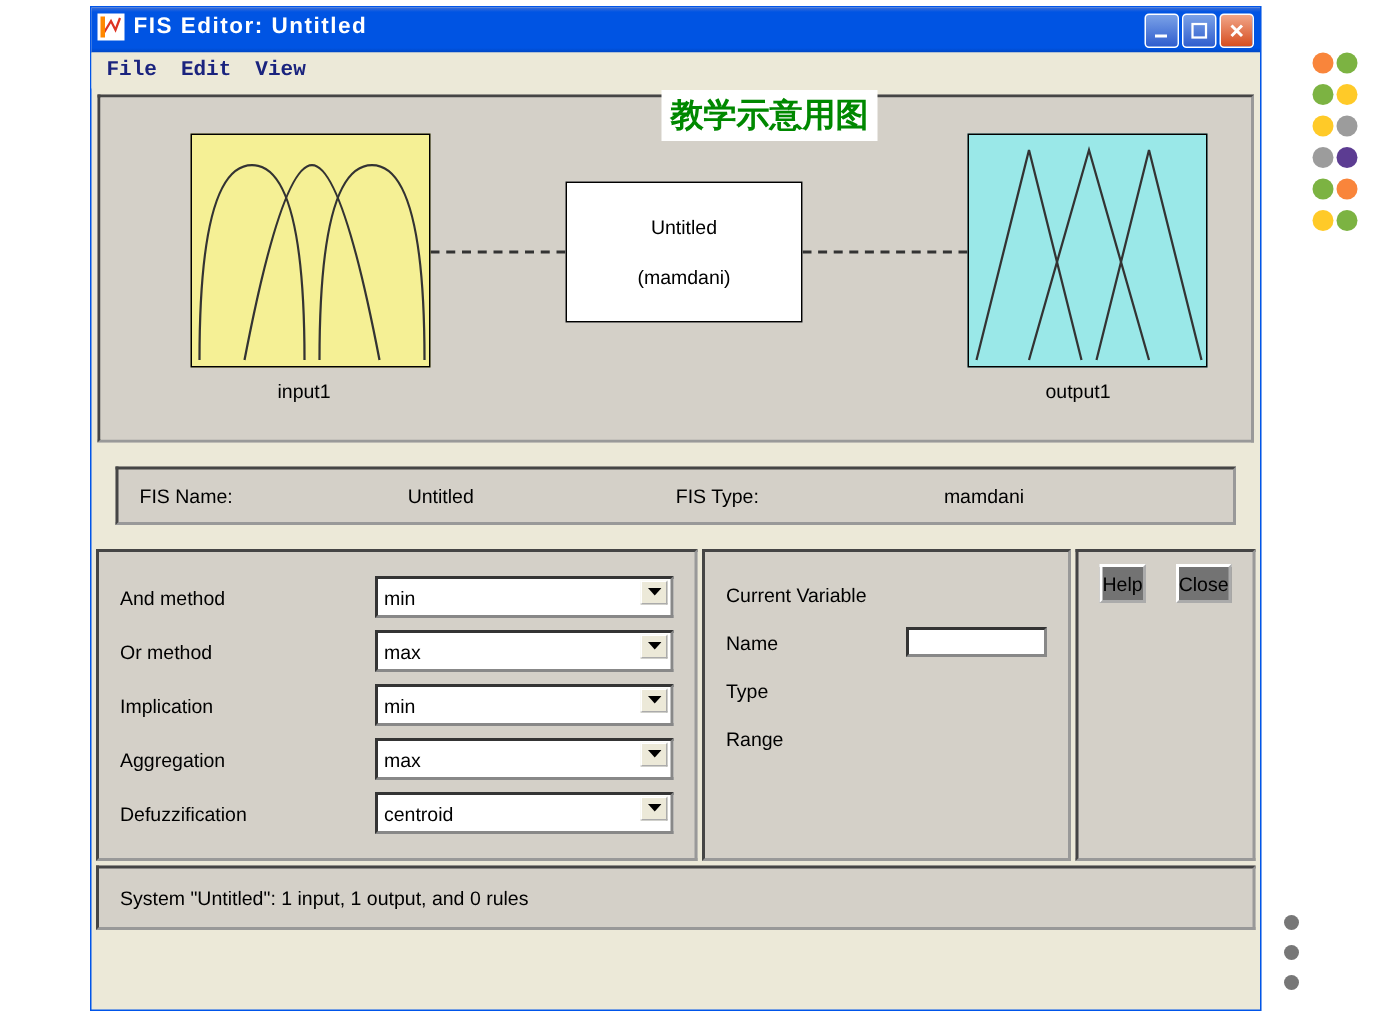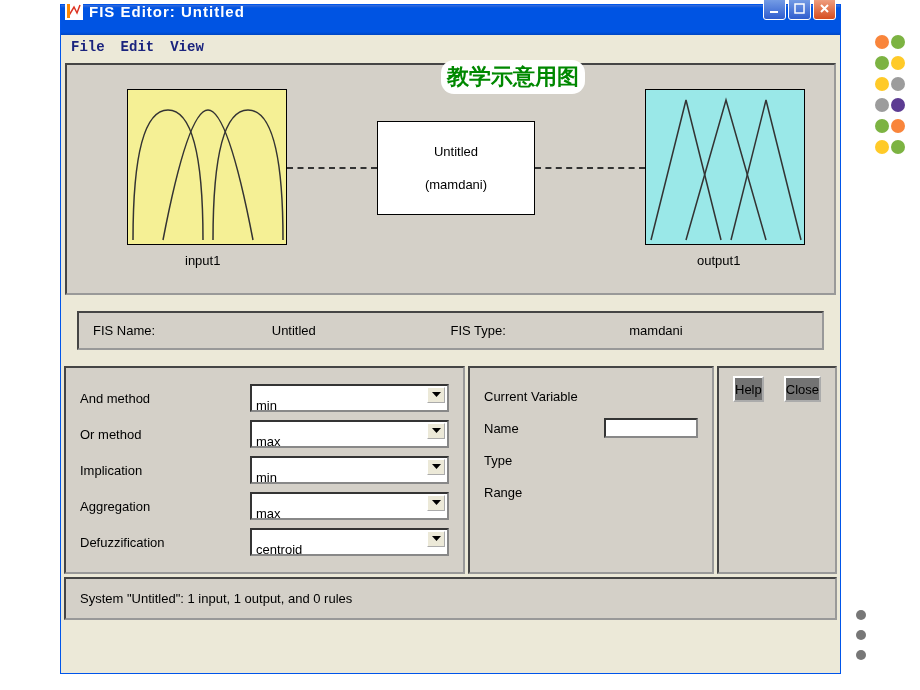--- a/index.html
+++ b/index.html
@@ -1,33 +1,33 @@
 <!DOCTYPE html>
 <html><head>
 <meta charset="utf-8">
 <style>
 * { box-sizing: border-box; margin: 0; padding: 0; }
 body { font-family: Tahoma, Arial, sans-serif; font-size: 12px; background: #fff; position: relative; width: 920px; height: 690px; overflow: hidden; }
 
 .window { position: absolute; left: 60px; top: 4px; width: 781px; height: 670px; background: #ece9d8; border: 1px solid #0055ea; }
 
-.titlebar { height: 30px; background: linear-gradient(to bottom, #3a6dd8 0%, #0054e3 10%, #0054e3 90%, #0046c3 100%); display: flex; align-items: flex-end; padding: 15px 4px; }
+.titlebar { height: 30px; background: linear-gradient(to bottom, #3a6dd8 0%, #0054e3 10%, #0054e3 90%, #0046c3 100%); display: flex; align-items: flex-start; padding: 4px 4px; }
 .title-icon { width: 18px; height: 18px; background: #fff; margin-right: 6px; display: flex; align-items: center; justify-content: center; }
 .title-icon svg { width: 16px; height: 16px; }
 .title-text { color: #fff; font-weight: bold; font-size: 15px; font-family: "MS Sans Serif", Tahoma, sans-serif; letter-spacing: 1px; flex: 1; }
 .window-controls { display: flex; gap: 2px; }
 .win-btn { width: 23px; height: 23px; border: 1px solid #fff; border-radius: 3px; display: flex; align-items: center; justify-content: center; cursor: pointer; }
 .win-btn.min, .win-btn.max { background: linear-gradient(to bottom, #7ba2e7, #2f5dce); }
 .win-btn.close { background: linear-gradient(to bottom, #f1a689, #d64d1f); }
 .win-btn svg { width: 13px; height: 13px; }
 
 .menubar { height: 24px; background: #ece9d8; padding: 4px 10px; display: flex; gap: 16px; font-family: "Courier New", monospace; font-size: 14px; font-weight: bold; color: #1a237e; }
 .menu-item { cursor: pointer; }
 
-.overlay-label { position: absolute; left: 380px; top: 55px; color: #008800; font-size: 22px; font-weight: bold; font-family: "SimSun", serif; background: #fff; padding: 2px 6px; z-index: 10; border-radius: 13px; }
+.overlay-label { position: absolute; left: 380px; top: 55px; color: #008800; font-size: 22px; font-weight: bold; font-family: "SimSun", serif; background: #fff; padding: 2px 6px; z-index: 10; }
 
 .workspace { margin: 4px; border: 2px inset #999; background: #d4d0c8; }
 
 .diagram-area { height: 228px; position: relative; background: #d4d0c8; }
 .var-box { position: absolute; border: 1px solid #000; }
 .input-box { left: 60px; top: 24px; width: 160px; height: 156px; background: #f5f095; }
 .center-box { left: 310px; top: 56px; width: 158px; height: 94px; background: #fff; display: flex; flex-direction: column; align-items: center; justify-content: center; gap: 18px; font-size: 13px; }
 .output-box { left: 578px; top: 24px; width: 160px; height: 156px; background: #9ae8e8; }
 .var-label { position: absolute; font-size: 13px; }
 .input-label { left: 118px; top: 188px; }
@@ -36,21 +36,21 @@
 .dash1 { left: 220px; width: 90px; }
 .dash2 { left: 468px; width: 110px; }
 
 .panel-row { display: flex; border: 2px inset #999; margin: 16px; padding: 10px 14px; background: #d4d0c8; }
 .panel-row .cell { flex: 1; font-size: 13px; }
 
 .lower-grid { display: flex; margin: 3px; gap: 3px; border-radius: 23px; }
 .methods-panel { flex: 1; border: 2px inset #999; background: #d4d0c8; padding: 12px 14px; }
 .method-row { display: flex; align-items: center; height: 36px; }
 .method-label { width: 170px; font-size: 13px; }
-.dropdown { flex: 1; height: 22px; background: #fff; border: 2px inset #888; display: flex; padding: 12px 4px; position: relative; font-size: 13px; cursor: pointer; }
+.dropdown { flex: 1; height: 22px; background: #fff; border: 2px inset #888; display: flex; align-items: center; padding: 12px 4px; position: relative; font-size: 13px; cursor: pointer; }
 .dropdown-arrow { position: absolute; right: 2px; top: 1px; width: 18px; height: 16px; background: #ece9d8; border: 1px outset #fff; display: flex; align-items: center; justify-content: center; }
 
 .right-col { flex: 1; display: flex; gap: 3px; }
 .curvar-panel { flex: 1; border: 2px inset #999; background: #d4d0c8; padding: 12px 14px; }
 .cv-row { display: flex; align-items: center; height: 32px; font-size: 13px; }
 .cv-label { width: 120px; }
 .cv-input { flex: 1; height: 20px; background: #fff; border: 2px inset #888; }
 
 .btn-panel { border: 2px inset #999; background: #d4d0c8; padding: 8px 14px; display: flex; gap: 20px; }
 .btn { flex: 1; height: 26px; background: #737373; border: 2px outset #fff; font-size: 13px; cursor: pointer; display: flex; align-items: center; justify-content: center; }

